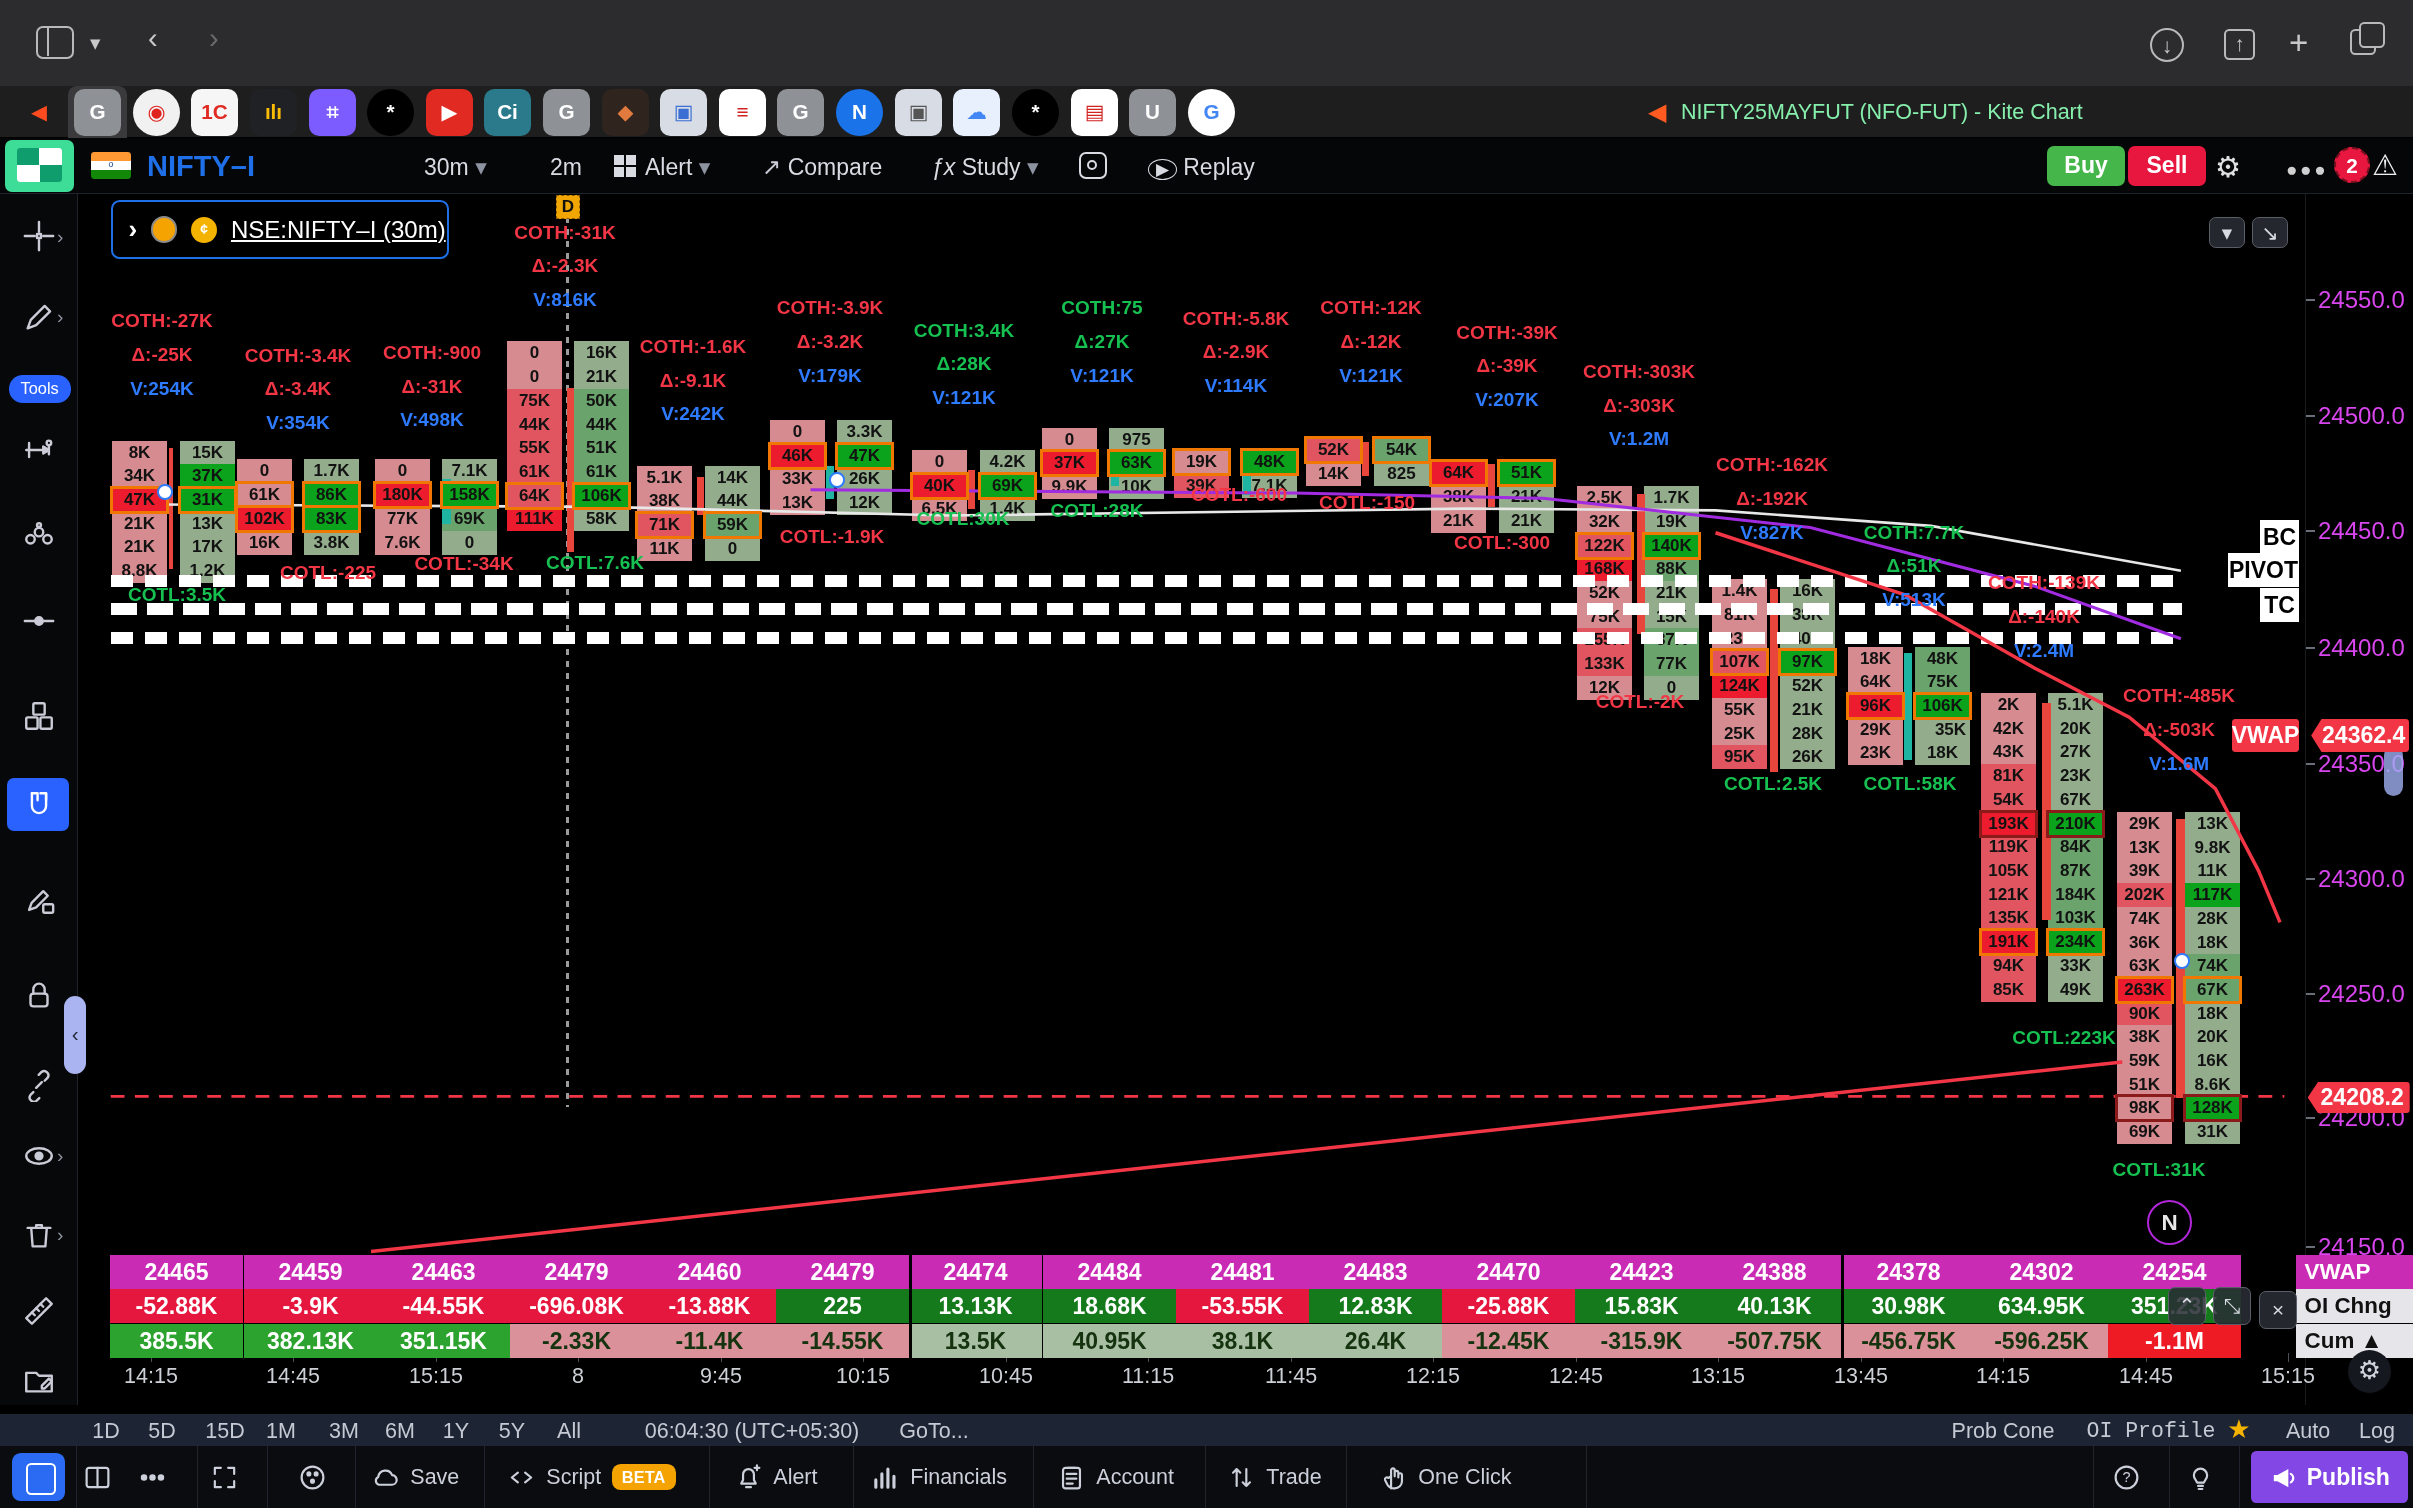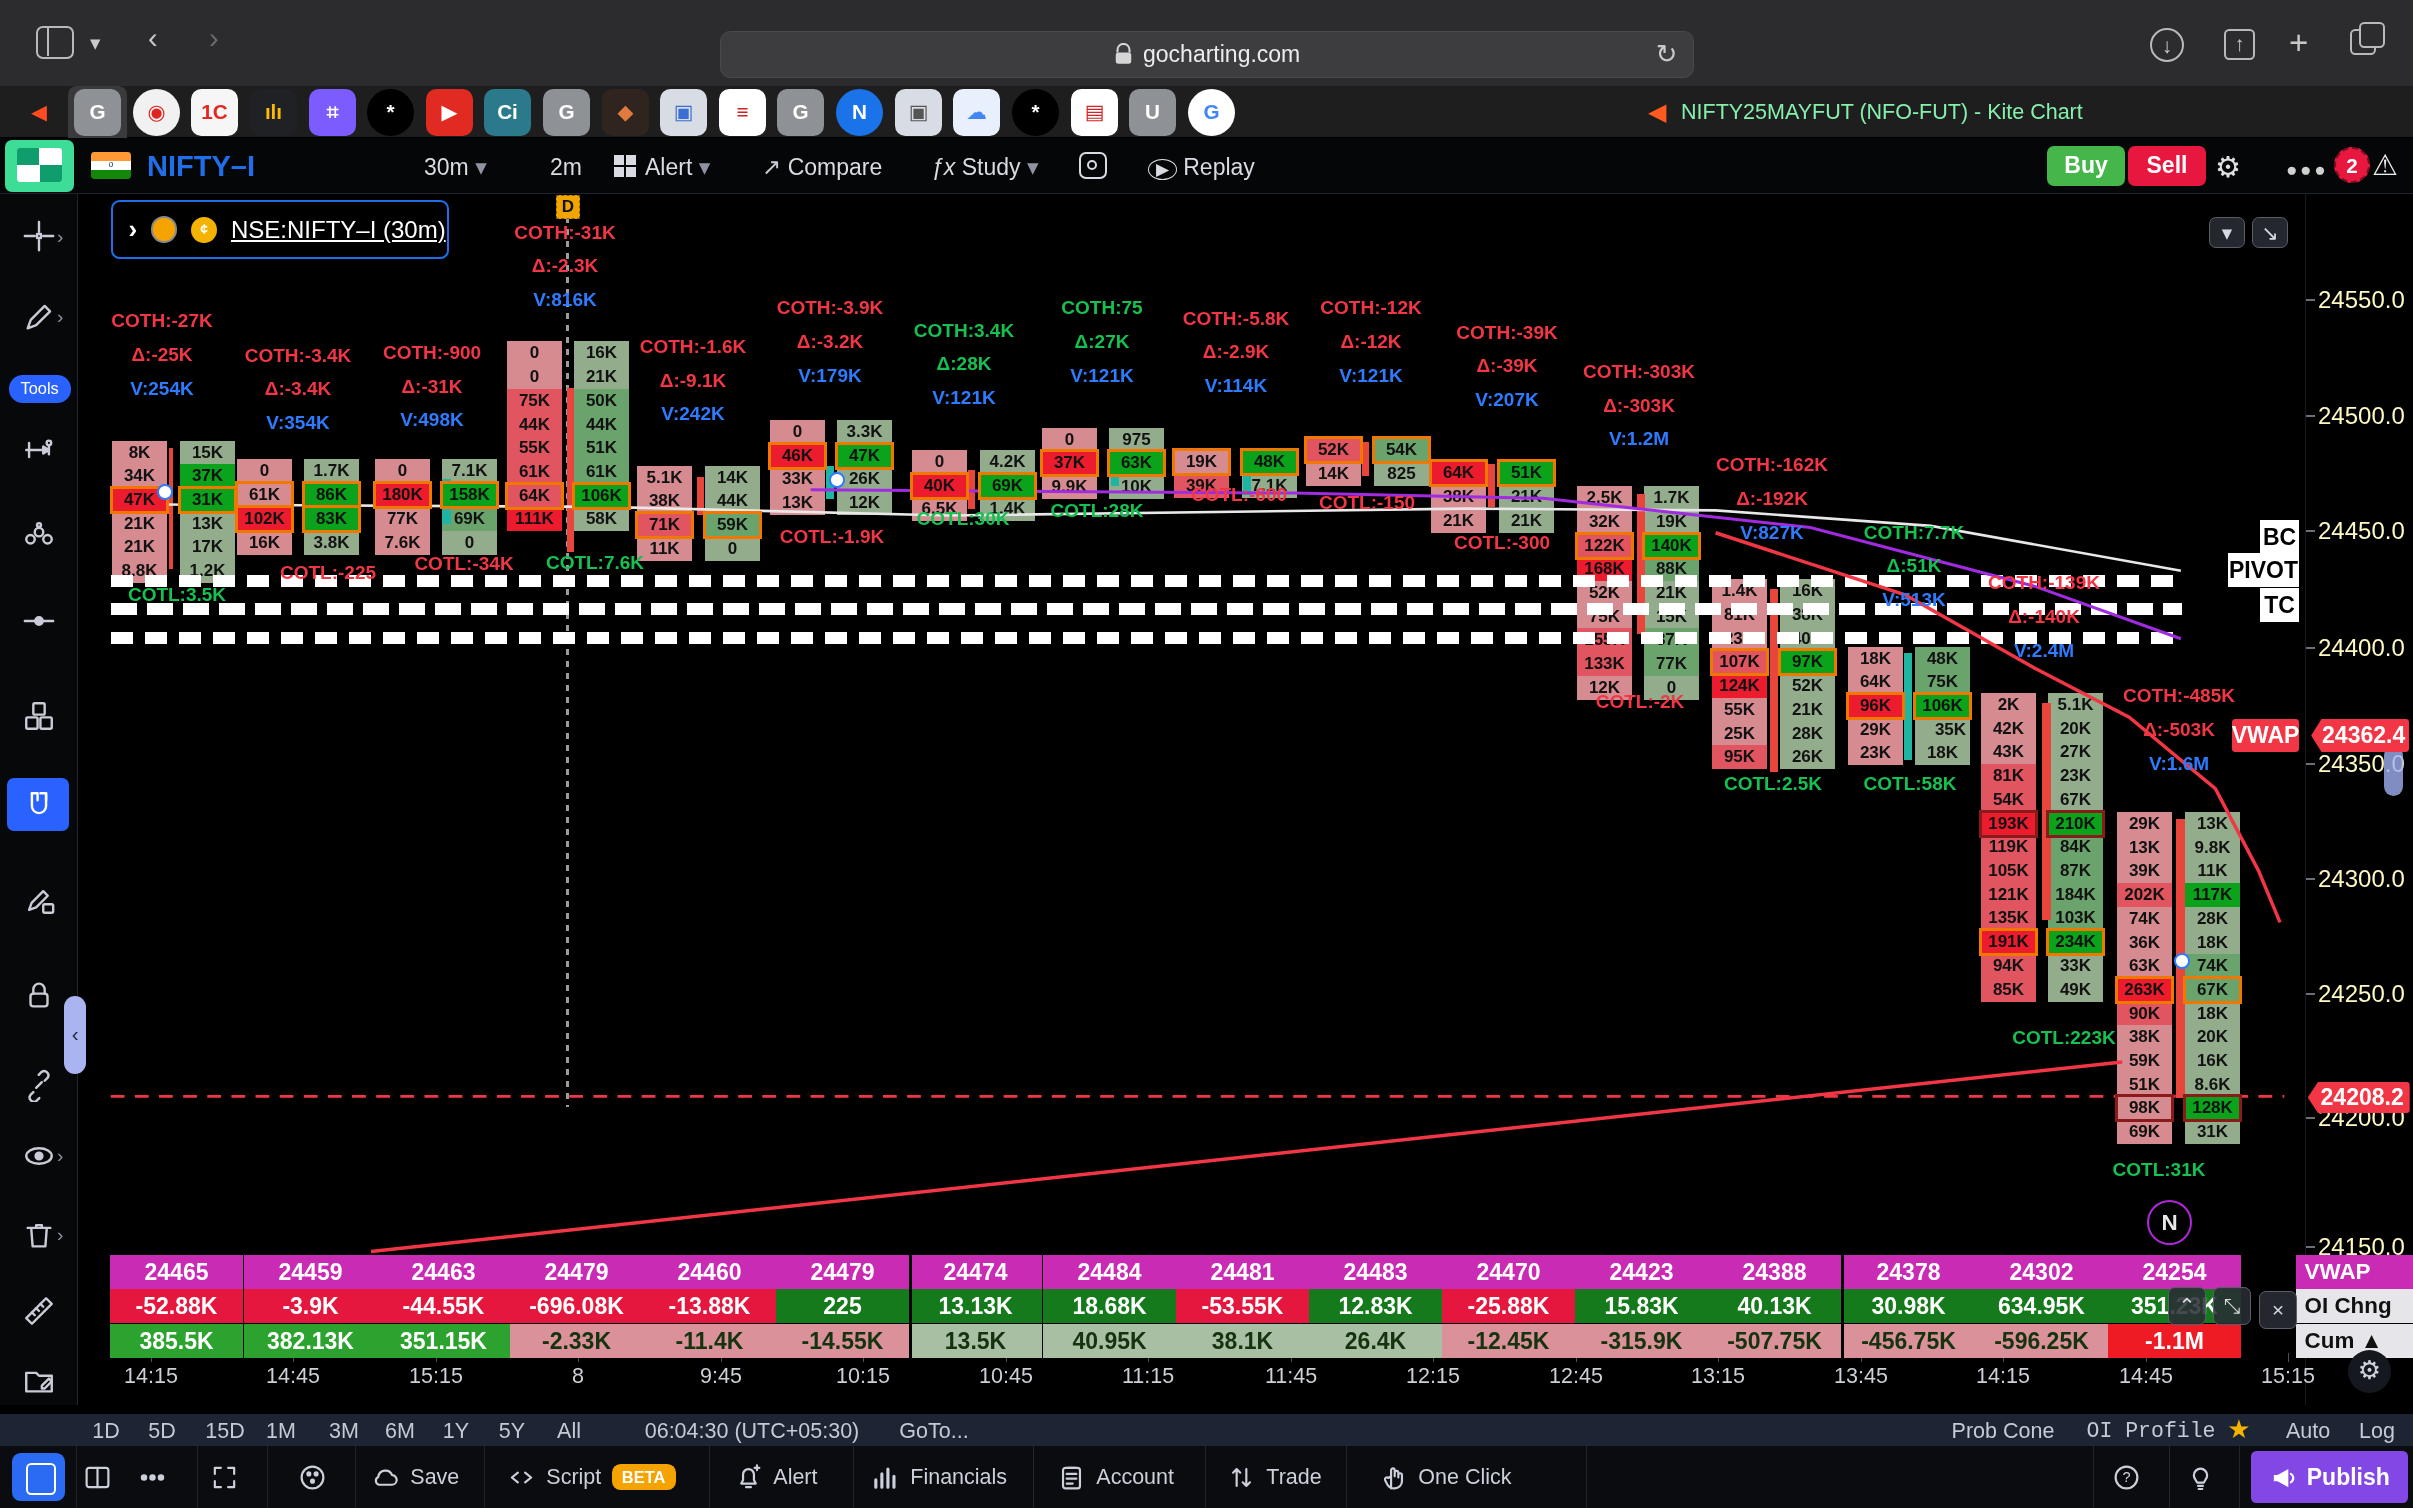--- a/index.html
+++ b/index.html
@@ -21,21 +21,21 @@
   .hsep{top:140px;width:0.9px;height:53px;background:#20242d;}
   .htxt{font-size:23px;color:#d8dbe2;white-space:nowrap;}
   .hbtn{border-radius:6.9px;color:#fff;font-size:23px;font-weight:bold;display:flex;align-items:center;justify-content:center;}
   
   #sidebar{left:0;top:194px;width:78px;height:1211px;background:#07080a;border-right:0.9px solid #1f232b;}
   .sicon{left:17px;width:43px;height:43px;display:flex;align-items:center;justify-content:center;}
   .schev{left:57px;color:#8d93a0;font-size:19px;}
   
   #chart{left:78px;top:194px;width:2227px;height:1211px;background:#000;overflow:hidden;}
   #paxis{left:2305px;top:194px;width:109px;height:1211px;background:#000;border-left:0.9px solid #33374077;}
-  .axlab{left:12px;color:#fef9c3;font-size:24px;white-space:nowrap;}
+  .axlab{left:12px;color:#d946ef;font-size:24px;white-space:nowrap;}
   .cell{display:flex;align-items:center;justify-content:center;font-weight:bold;font-size:17px;color:#121212;}
   .s-r1{background:#d58b90;} .s-r2{background:#e05560;} .s-r3{background:#ec1c2e;}
   .s-g1{background:#93ac8c;} .s-g2{background:#6aa36c;} .s-g3{background:#0ba31c;}
   .box-o{outline:3.4px solid #f07800;outline-offset:-1.7px;z-index:6;}
   .box-d{outline:3.4px solid #8b1a1a;outline-offset:-1.7px;z-index:6;}
   .ann{transform:translateX(-50%);font-size:19px;font-weight:bold;white-space:nowrap;z-index:7;}
   .ann.red{color:#f23645;} .ann.green{color:#16c151;} .ann.blue{color:#2e7bff;}
   .band{left:33px;width:2071px;height:12px;z-index:4;
     background:repeating-linear-gradient(90deg,#fff 0 22.4px,transparent 22.4px 34px);}
   .band.mid{background:repeating-linear-gradient(90deg,#fff 0 26px,transparent 26px 36px);}
@@ -65,28 +65,20 @@
 
 <div id="stage">
 
   <div class="abs" id="topbar">
     <div class="abs" style="left:36px;top:26px;width:38px;height:33px;border:2.6px solid #b9b9bc;border-radius:6.9px;">
       <div class="abs" style="left:8.6px;top:0;width:2.6px;height:27.6px;background:#b9b9bc;"></div>
     </div>
     <div class="abs navglyph" style="left:90px;top:33px;font-size:20.7px;">▾</div>
     <div class="abs navglyph" style="left:148px;top:24px;">‹</div>
     <div class="abs navglyph dim" style="left:209px;top:24px;">›</div>
-    <div class="abs" id="urlbar">
-      <svg class="ic" width="19" height="22.4" viewBox="0 0 22 26">
-          <path d="M4 11V8a7 7 0 0 1 14 0v3" stroke="#d6d6d6" stroke-width="2.4" fill="none"></path>
-          <rect x="2" y="11" width="18" height="13" rx="3" fill="#d6d6d6"></rect>
-        </svg>
-      <span>gocharting.com</span>
-      <span class="abs" style="right:15.5px;top:6.9px;color:#c9c9c9;font-size:26px;">↻</span>
-    </div>
     <div class="abs navglyph" style="left:2150px;top:27.6px;width:34px;height:34px;border:2.6px solid #b9b9bc;border-radius:50%;font-size:20.7px;text-align:center;line-height:31px;">↓</div>
     <div class="abs navglyph" style="left:2224px;top:29px;width:31px;height:31px;border:2.6px solid #b9b9bc;border-radius:5.2px;font-size:20.7px;text-align:center;line-height:26px;">↑</div>
     <div class="abs navglyph" style="left:2289px;top:26px;font-size:33px;">+</div>
     <div class="abs" style="left:2350px;top:29px;width:26px;height:26px;border:2.6px solid #b9b9bc;border-radius:5.2px;">
       <div class="abs" style="left:6.9px;top:-8.6px;width:26px;height:26px;border:2.6px solid #b9b9bc;border-radius:5.2px;background:#2c2c2e;"></div>
     </div>
   </div>
 
   <div class="abs" id="favrow">
     <span class="abs" style="left:1648px;top:12px;color:#ff5a1f;font-size:24px;">◀</span>

